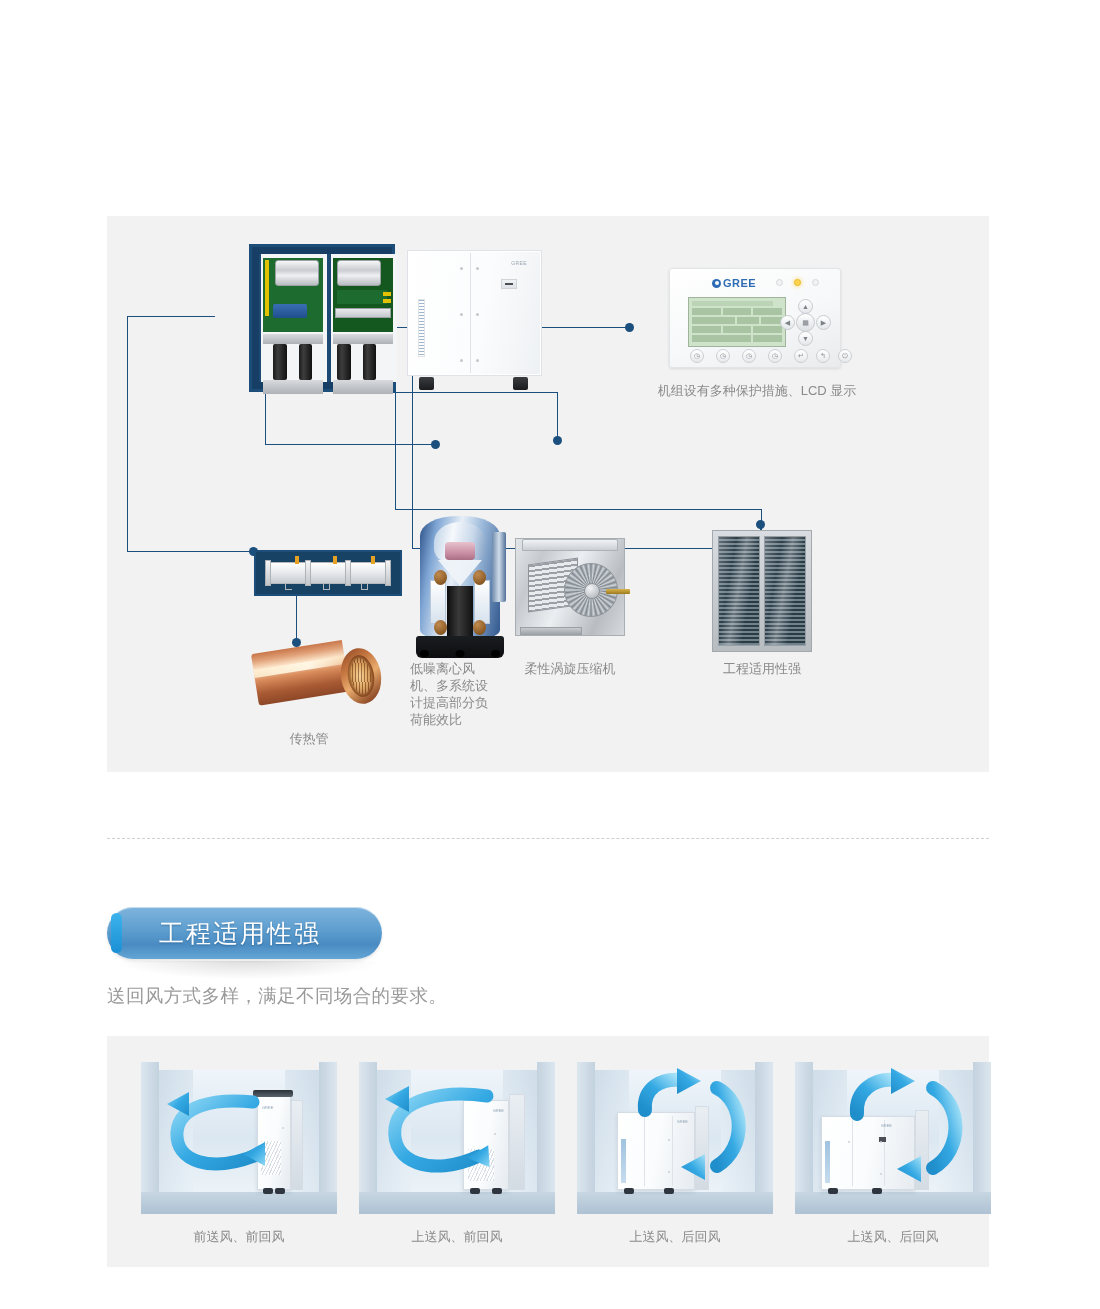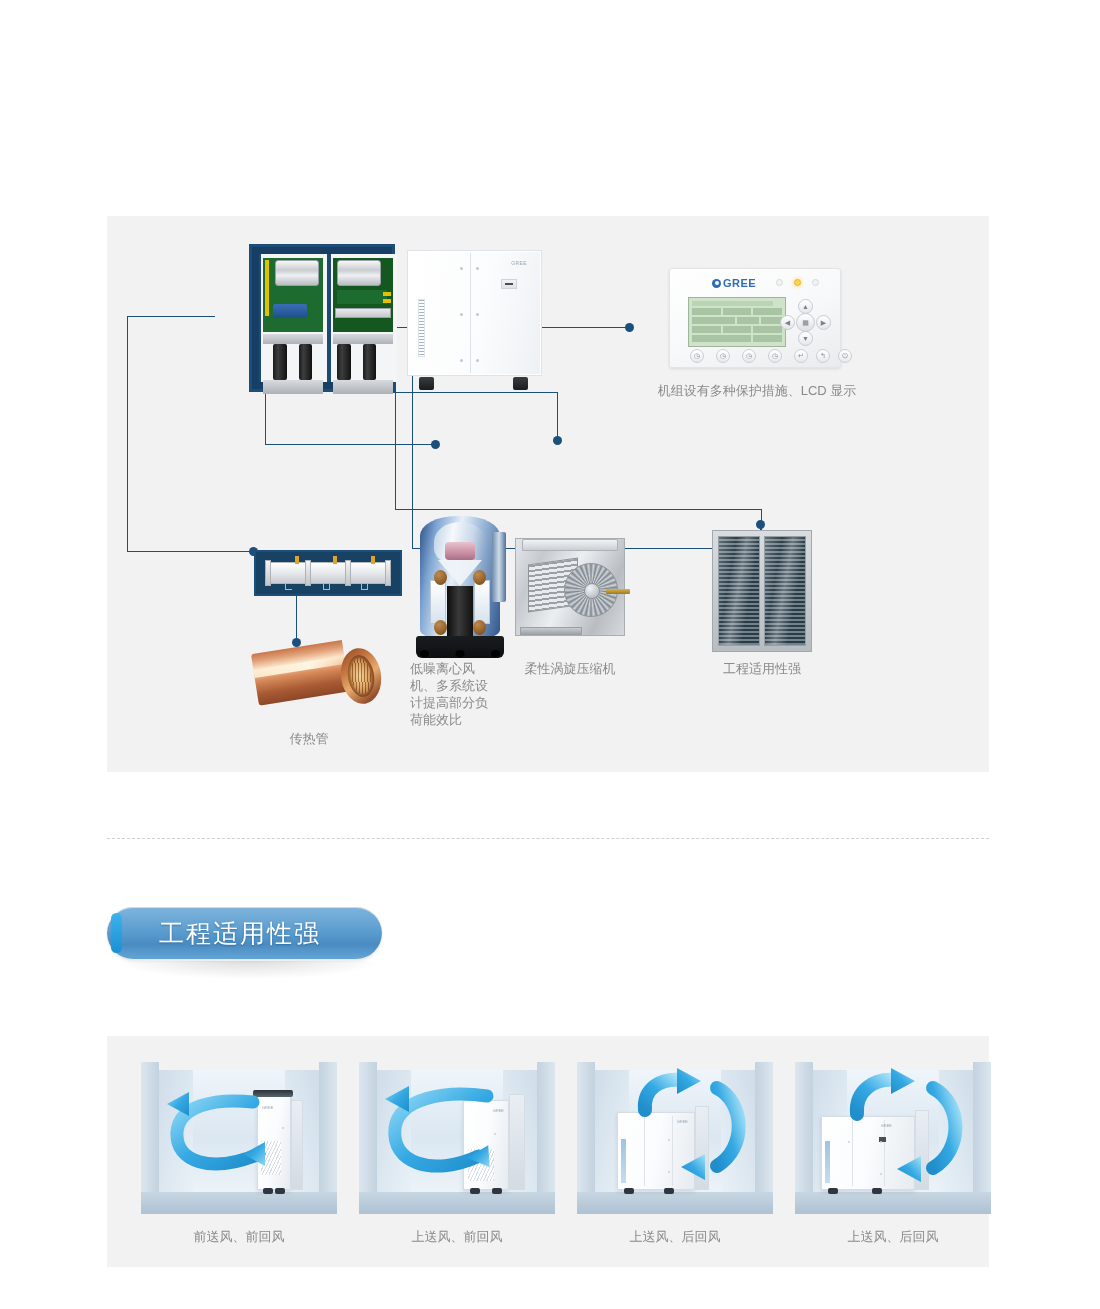--- a/index.html
+++ b/index.html
@@ -674,20 +674,21 @@
   <div class="divider" style="left:107px; top:838px; width:882px;"></div>
 
   <div class="badge-wrap" style="left:107px; top:907px;">
     <div class="badge-shadow"></div>
     <div class="badge">
       <div class="badge-accent"></div>
       <div class="badge-label">工程适用性强</div>
     </div>
   </div>
 
+  <div class="body-text" style="left:107px; top:978px; width:882px;">送回风方式多样，满足不同场合的要求。</div>
 
   <div class="panel" style="left:107px; top:1036px; width:882px; height:231px;">
 
     <div class="room" style="left:34px; top:26px; width:196px; height:152px;">
       <div class="room-back"></div>
       <div class="room-corner-l"></div>
       <div class="room-corner-r"></div>
       <div class="room-wall-l"></div>
       <div class="room-wall-r"></div>
       <div class="room-floor"></div>

